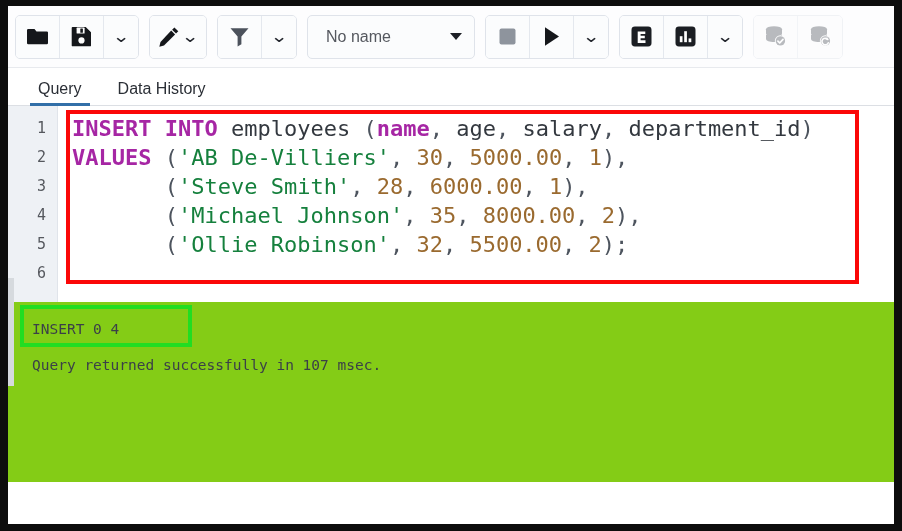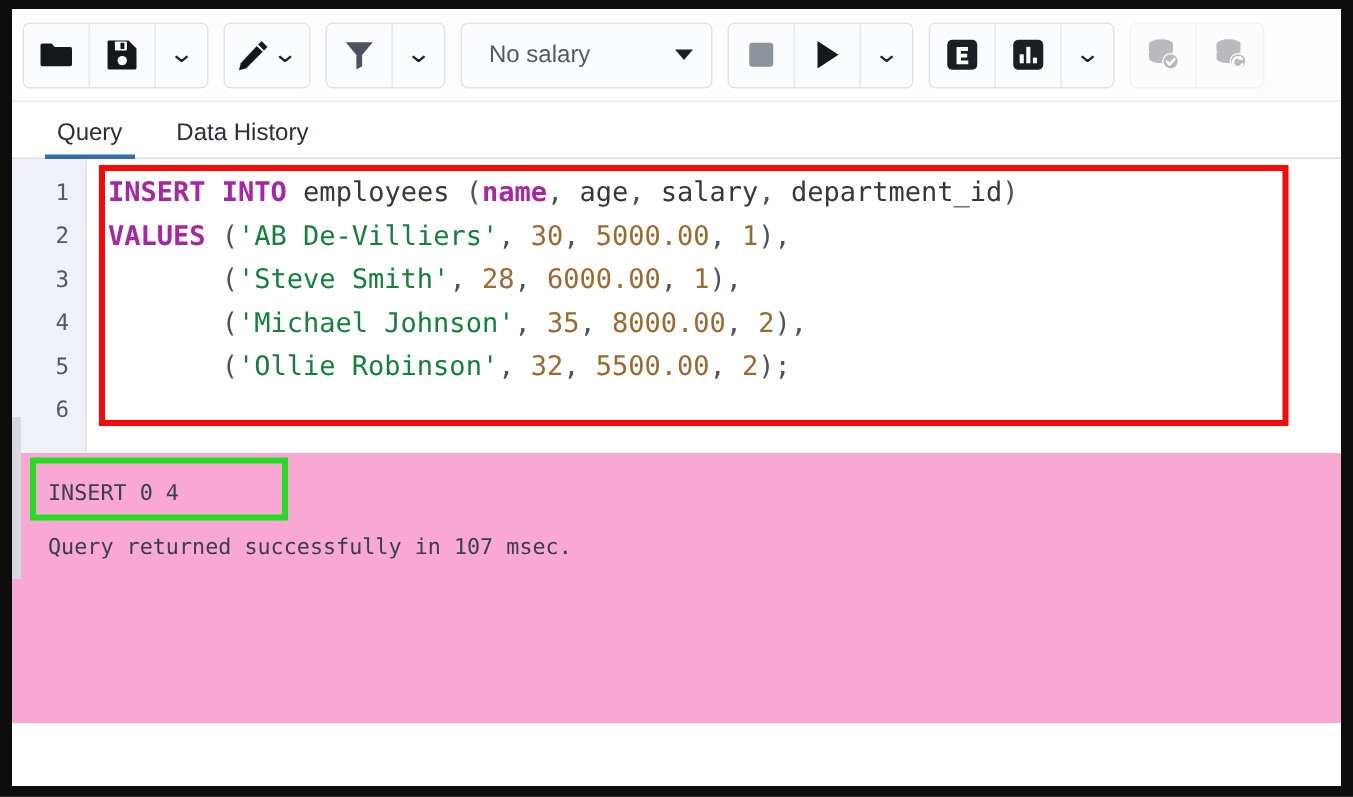--- a/index.html
+++ b/index.html
@@ -145,21 +145,21 @@
     text-align: right;
     padding-right: 11px;
     font-family: "DejaVu Sans Mono", monospace;
     font-size: 15px;
     color: #55585e;
   }
   .code {
     flex: 1;
     padding: 8px 0 0 14px;
     font-family: "DejaVu Sans Mono", monospace;
-    font-size: 18px;
+    font-size: 22px;
     white-space: pre;
     color: #2c3138;
     overflow: hidden;
   }
   .code .ln { height: 29px; line-height: 29px; }
   .kw   { color: #a626a4; font-weight: bold; }
   .ident{ color: #33383f; }
   .str  { color: #15803d; }
   .num  { color: #9a6a2f; }
   .pun  { color: #4d545e; }
@@ -199,21 +199,21 @@
     content: "";
     position: absolute;
     left: 0; right: 0; bottom: -1px;
     height: 3px;
     background: #326fa8;
   }
 
   
   .messages {
     position: relative;
-    background: #f9a8d4;
+    background: #84cc16;
     height: 180px;
     padding: 16px 0 0 24px;
     box-sizing: border-box;
     font-family: "DejaVu Sans Mono", monospace;
     font-size: 14.5px;
     color: #3b4048;
   }
   .msgline { line-height: 22px; }
   .msgline.second { margin-top: 14px; }
   .greenbox {
@@ -279,21 +279,21 @@
           <svg width="21" height="21" viewBox="0 0 21 21">
             <path d="M1.5 2.2h18l-7.1 8.4v7.6l-3.8 2.2v-9.8z" fill="#4c525c"></path>
           </svg>
         </div>
         <div class="btn chev">
           <span class="chev-glyph">⌄</span>
         </div>
       </div>
 
       <div class="limitbox">
-        <span class="lbl">No salary</span>
+        <span class="lbl">No name</span>
         <span class="caret"></span>
       </div>
 
       <div class="grp">
         <div class="btn">
           <svg width="19" height="19" viewBox="0 0 19 19">
             <rect x="1.5" y="1.5" width="16" height="16" rx="2" fill="#8e949d"></rect>
           </svg>
         </div>
         <div class="btn">

